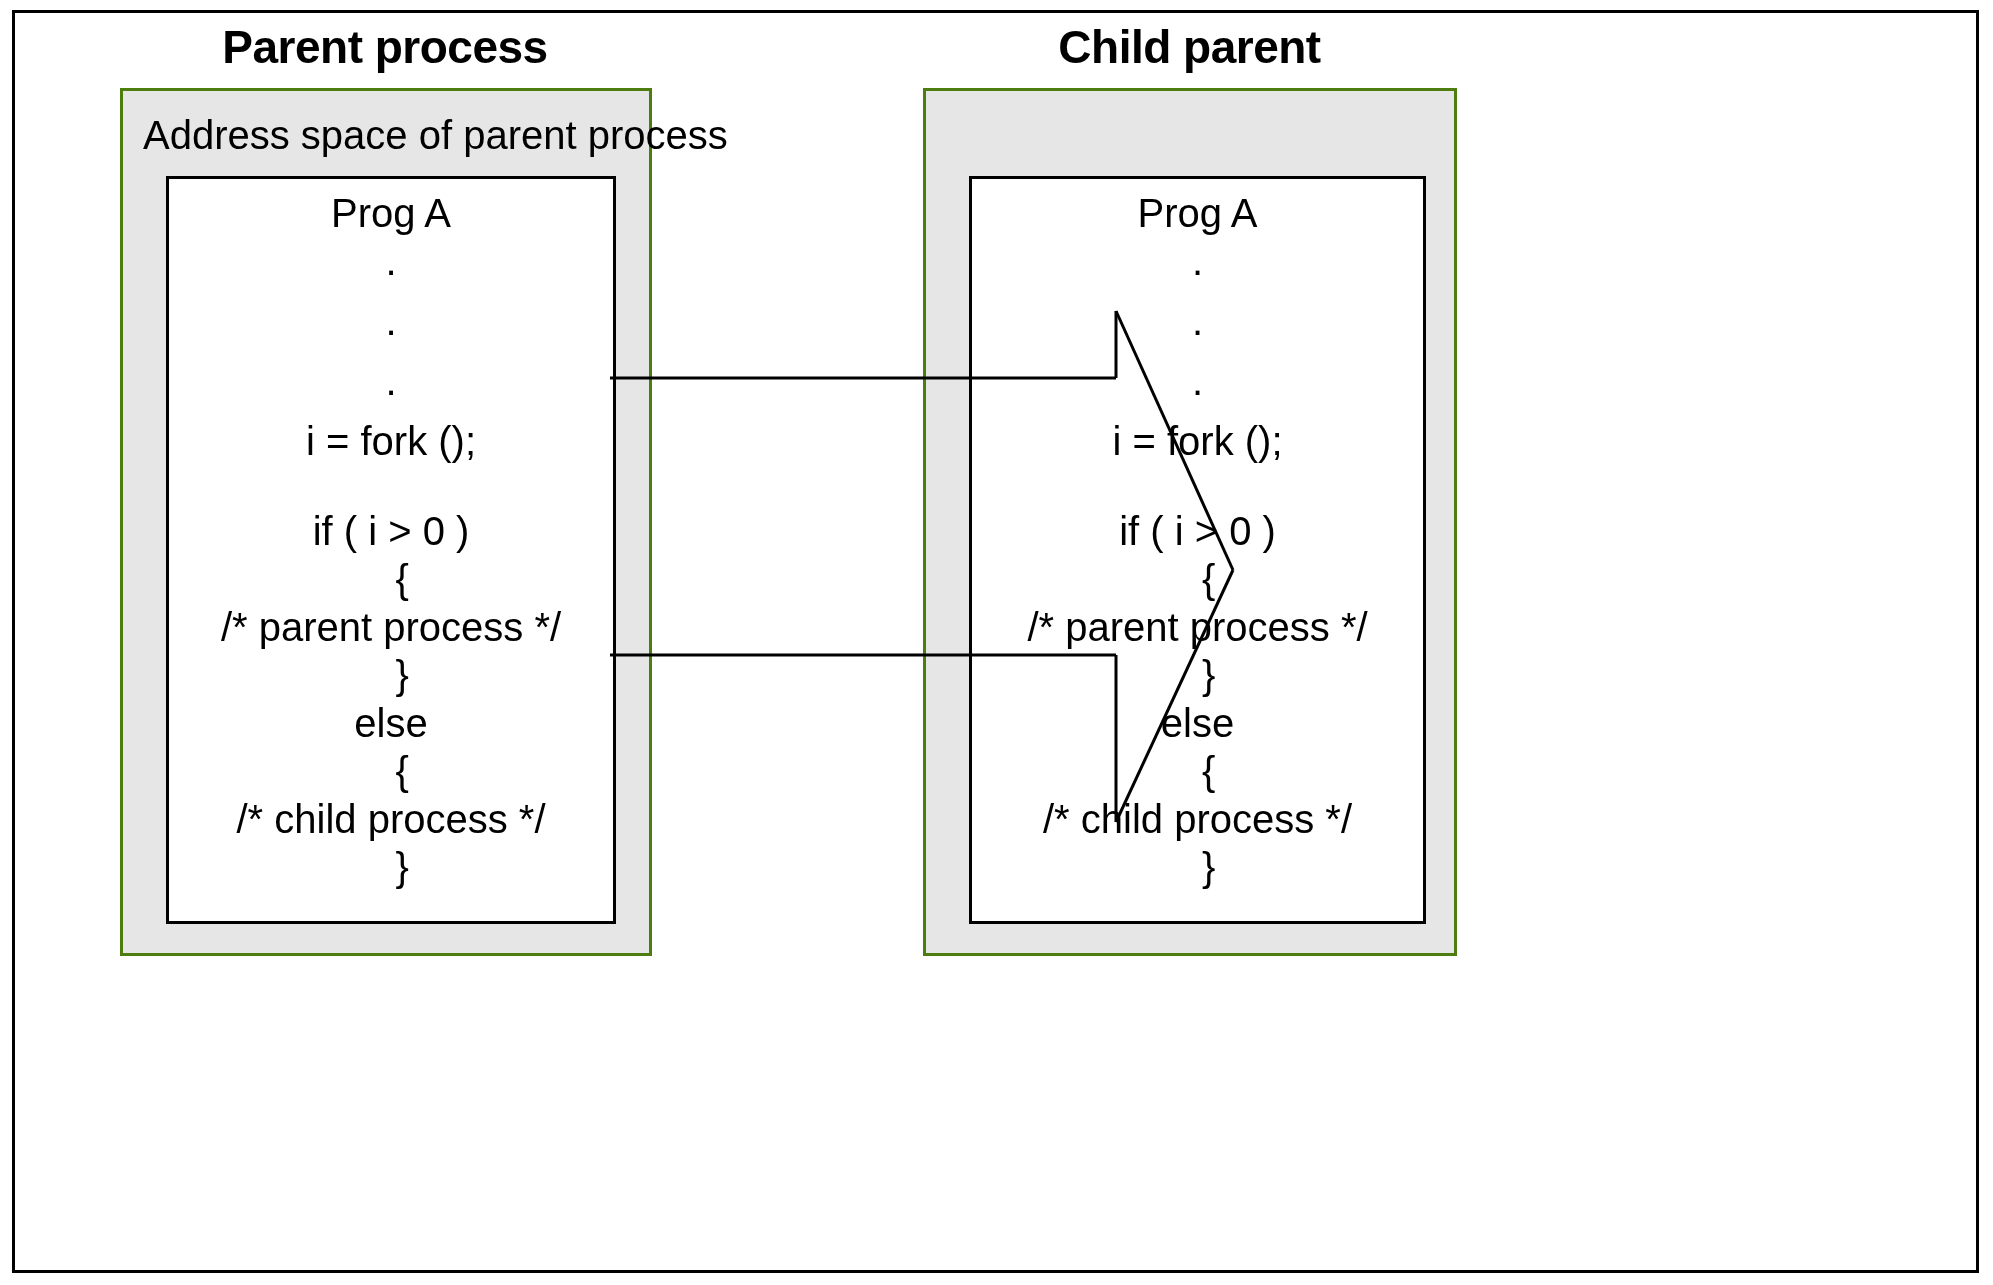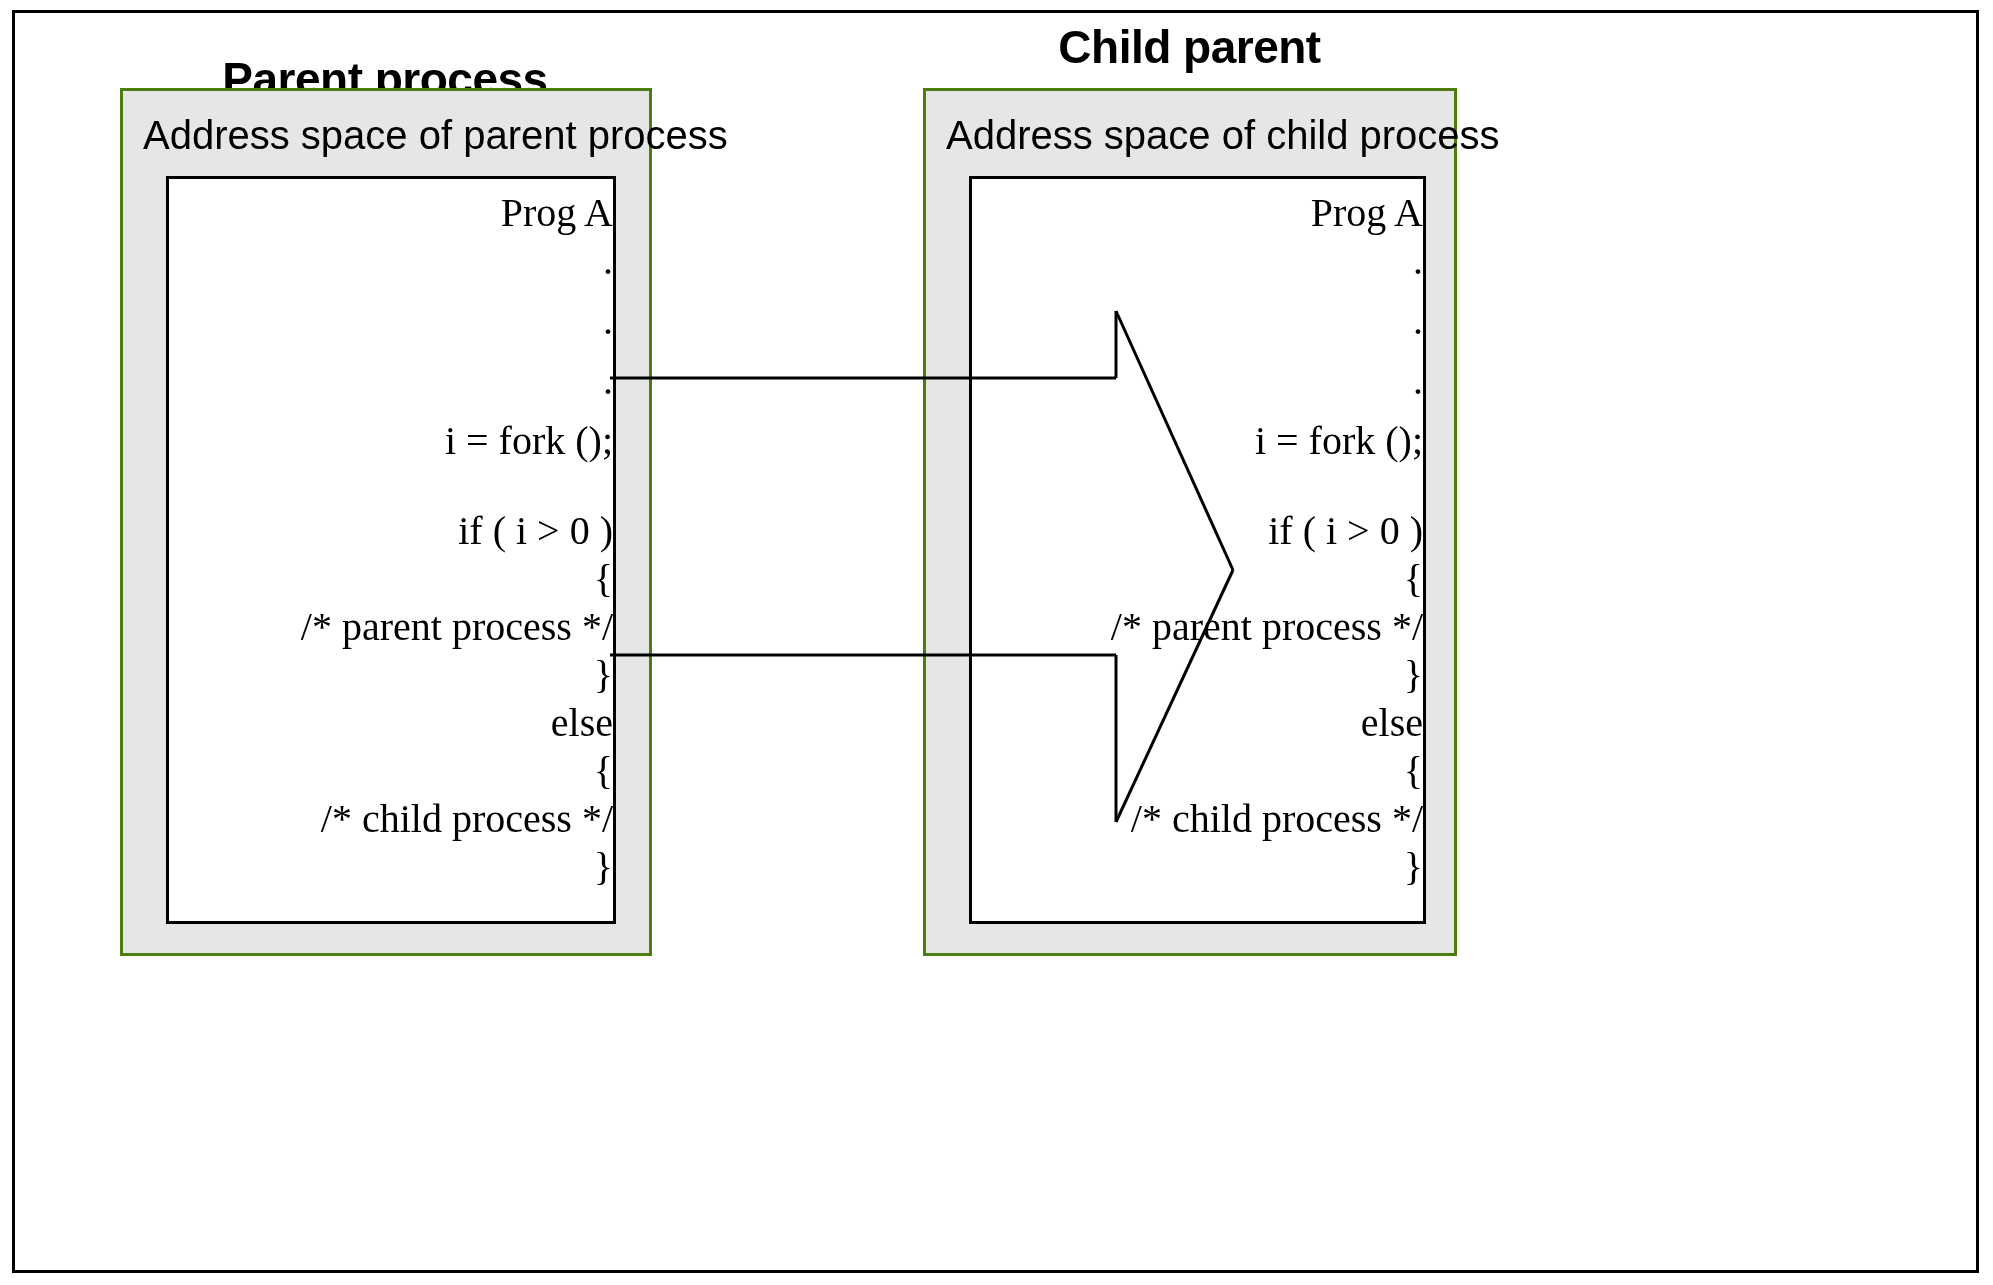--- a/index.html
+++ b/index.html
@@ -26,21 +26,21 @@
   }
   .title {
     position: absolute;
     font-size: 46px;
     font-weight: bold;
     color: #000000;
     text-align: center;
     white-space: nowrap;
     letter-spacing: -0.5px;
   }
-  #title-parent { left: 120px; top: 20px; width: 530px; margin-top: 32px; }
+  #title-parent { left: 120px; top: 20px; width: 530px; }
   #title-child  { left: 923px; top: 20px; width: 533px; }
 
   
   .addr-box {
     position: absolute;
     background: #e6e6e6;
     border: 3px solid #4d7c0f;
     box-sizing: border-box;
   }
   #addr-parent { left: 120px; top: 88px; width: 532px; height: 868px; }
@@ -69,23 +69,22 @@
     position: absolute;
     left: 0; top: 14px;
     width: 100%;
     font-size: 40px;
     line-height: 1.0;
     color: #000000;
   }
   .code-line {
     display: block;
     white-space: pre;
-    text-align: right;
+    text-align: center;
     height: 48px;
-    font-family: Liberation Serif, serif;
   }
   .code-line.dot { font-size: 40px; height: 60px; }
   .code-line.gap { height: 42px; }
 
   
   #arrow-svg {
     position: absolute;
     left: 600px;
     top: 230px;
     width: 660px;
@@ -124,21 +123,20 @@
         <span class="code-line">  }</span>
         <span class="code-line">else</span>
         <span class="code-line">  {</span>
         <span class="code-line">/* child process */</span>
         <span class="code-line">  }</span>
       </div>
     </div>
   </div>
 
   <div class="addr-box" id="addr-child">
-    <div class="addr-label">Address space of child process</div>
     <div class="prog-box" id="prog-child">
       <div class="code">
         <span class="code-line">Prog A</span>
         <span class="code-line dot">.</span>
         <span class="code-line dot">.</span>
         <span class="code-line dot">.</span>
         <span class="code-line">i = fork ();</span>
         <span class="code-line gap"></span>
         <span class="code-line">if ( i &gt; 0 )</span>
         <span class="code-line">  {</span>

